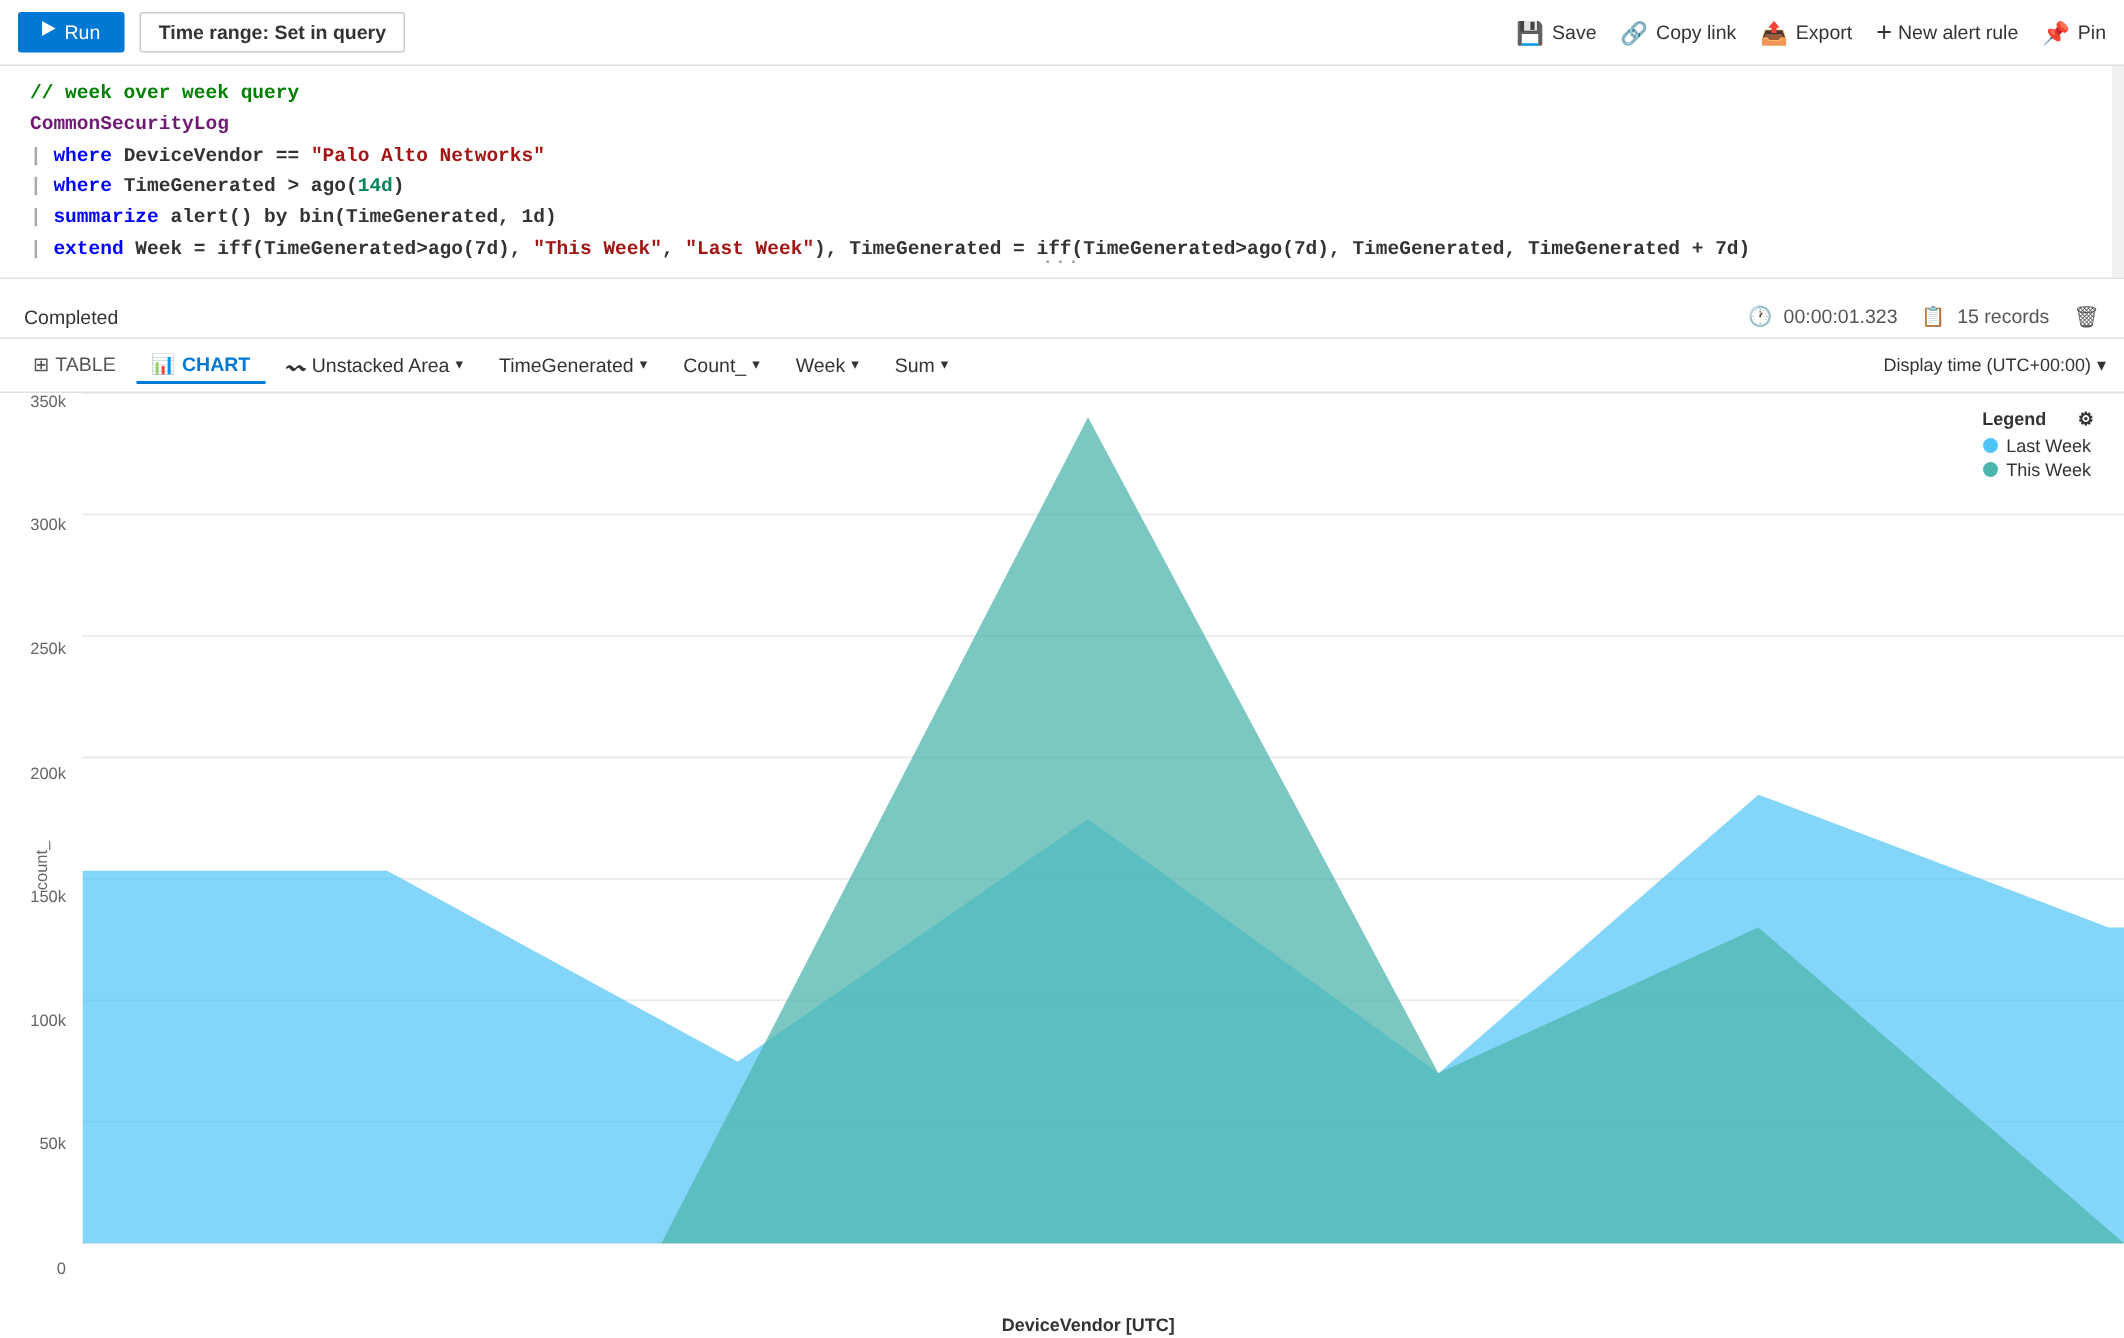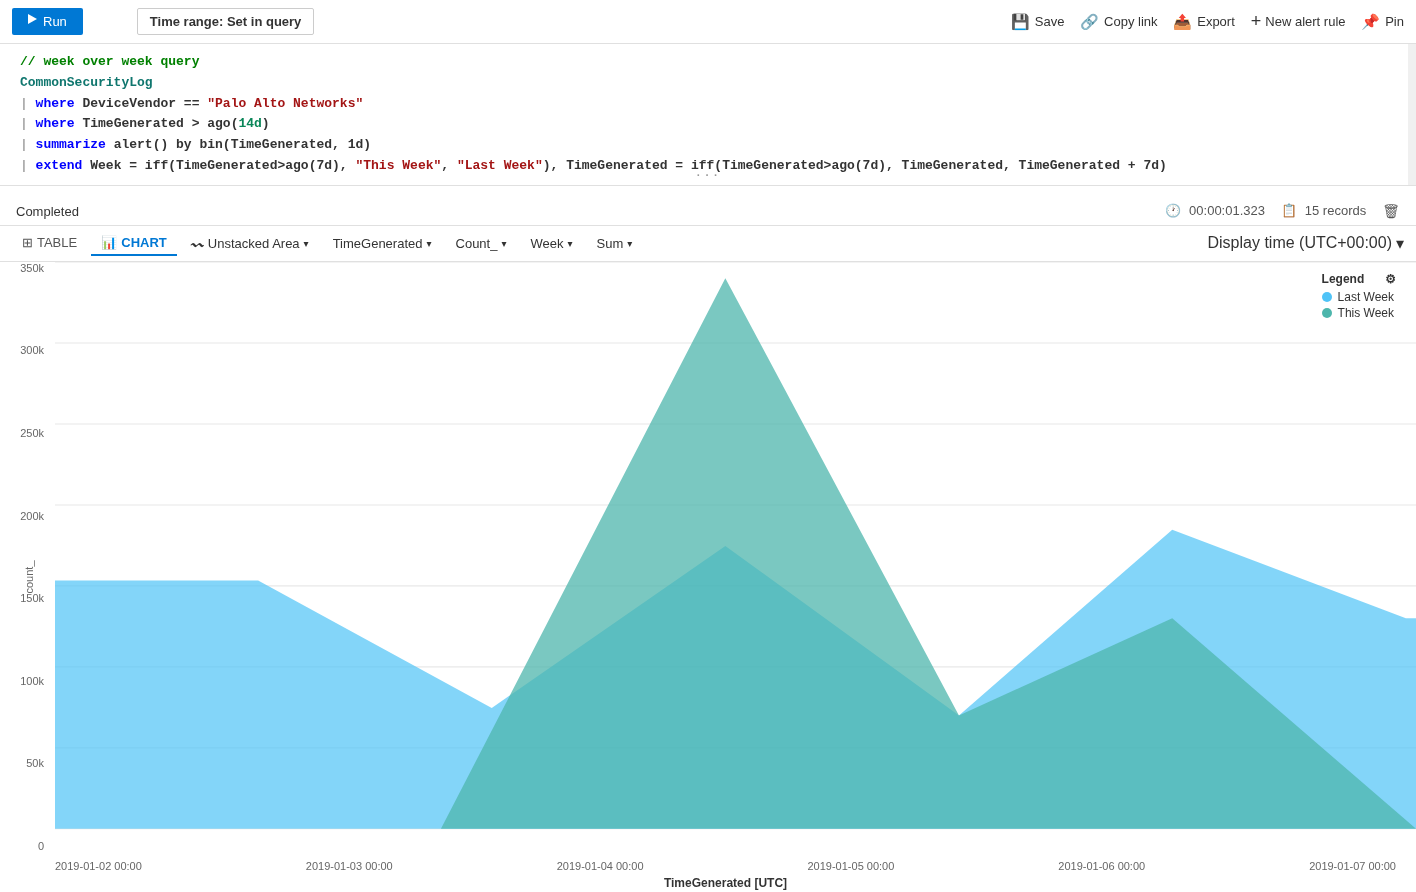--- a/index.html
+++ b/index.html
@@ -32,21 +32,20 @@
     .btn-run .play-icon { width: 0; height: 0; border-style: solid; border-width: 5px 0 5px 9px; border-color: transparent transparent transparent white; display: inline-block; }
 
     .time-range-btn {
       border: 1px solid #ccc;
       border-radius: 2px;
       padding: 5px 12px;
       background: white;
       cursor: pointer;
       font-size: 13px;
       color: #333;
-      margin-left: 44px;
     }
     .time-range-btn span { font-weight: 600; }
 
     .toolbar-action {
       display: flex;
       align-items: center;
       gap: 5px;
       cursor: pointer;
       color: #333;
       font-size: 13px;
@@ -76,21 +75,21 @@
       font-size: 13px;
       line-height: 1.6;
       min-height: 120px;
       border-bottom: 1px solid #e0e0e0;
       position: relative;
       font-weight: bold;
     }
     .query-editor .comment { color: #008000; }
     .query-editor .keyword { color: #0000ff; }
     .query-editor .string { color: #a31515; }
-    .query-editor .table-name { color: #0f766e; }
+    .query-editor .table-name { color: #701a75; }
     .query-editor .line { display: block; padding-left: 4px; }
     .query-editor .resize-handle {
       position: absolute;
       bottom: 0;
       left: 50%;
       transform: translateX(-50%);
       color: #999;
       font-size: 11px;
       cursor: ns-resize;
       padding: 2px 8px;
@@ -122,21 +121,21 @@
     
     .chart-toolbar {
       display: flex;
       align-items: center;
       justify-content: space-between;
       padding: 4px 12px;
       border-bottom: 1px solid #e0e0e0;
       height: 36px;
     }
     .chart-toolbar-left { display: flex; align-items: center; gap: 4px; }
-    .chart-toolbar-right { font-size: 16px; color: #333; cursor: pointer; display: flex; align-items: center; gap: 4px; }
+    .chart-toolbar-right { font-size: 12px; color: #333; cursor: pointer; display: flex; align-items: center; gap: 4px; }
 
     .tab-btn {
       display: flex;
       align-items: center;
       gap: 4px;
       padding: 4px 10px;
       background: none;
       border: none;
       cursor: pointer;
       font-size: 13px;
@@ -369,30 +368,22 @@
         <line x1="0" y1="375" x2="1340" y2="375" stroke="#e8e8e8" stroke-width="1"></line>
         <line x1="0" y1="450" x2="1340" y2="450" stroke="#e8e8e8" stroke-width="1"></line>
         <line x1="0" y1="525" x2="1340" y2="525" stroke="#e8e8e8" stroke-width="1"></line>
 
         <polygon points="0,525 0,295 200,295 430,413 660,263 890,420 1100,248 1330,330 1340,330 1340,525" fill="#4fc3f7" fill-opacity="0.7"></polygon>
 
         <polygon points="0,525 380,525 660,15 890,420 1100,330 1340,525" fill="#4db6ac" fill-opacity="0.75"></polygon>
       </svg>
     </div>
 
-    <div class="x-axis">
-      <span>2019-01-02 00:00</span>
-      <span>2019-01-03 00:00</span>
-      <span>2019-01-04 00:00</span>
-      <span>2019-01-05 00:00</span>
-      <span>2019-01-06 00:00</span>
-      <span>2019-01-07 00:00</span>
-    </div>
-
-    <div class="x-axis-title">TimeGenerated [UTC]</div>
+
+    <div class="x-axis-title">DeviceVendor [UTC]</div>
 
     <div class="legend">
       <div class="legend-title">
         <span>Legend</span>
         <span style="cursor:pointer;">⚙</span>
       </div>
       <div class="legend-item">
         <span class="legend-dot" style="background:#4fc3f7;"></span>
         <span>Last Week</span>
       </div>

